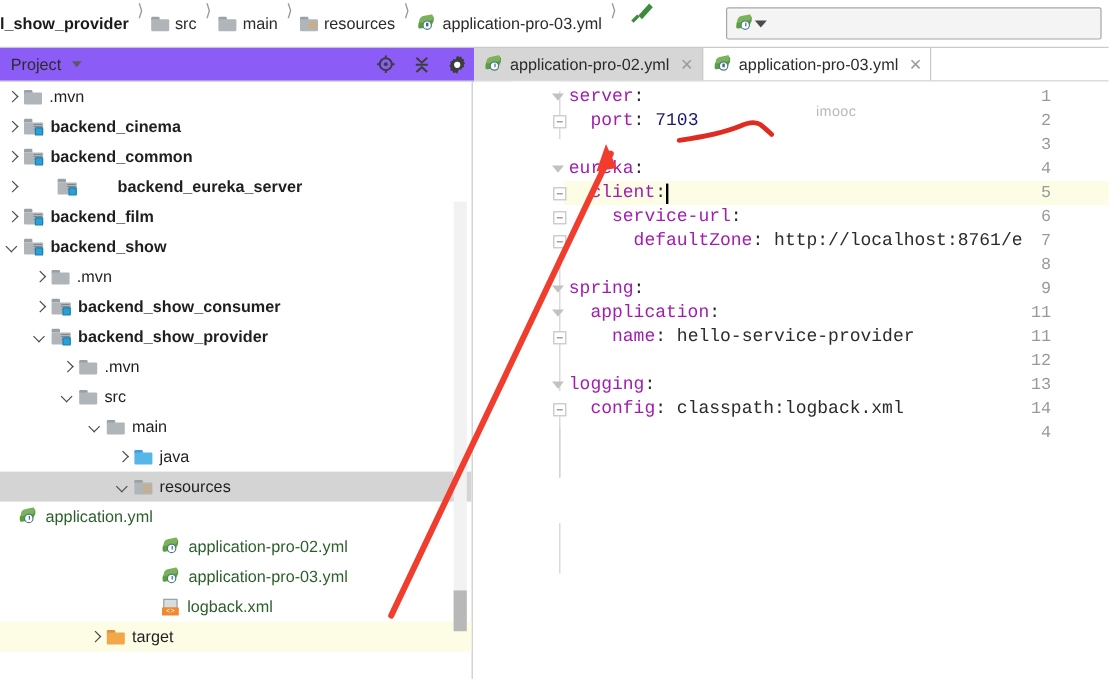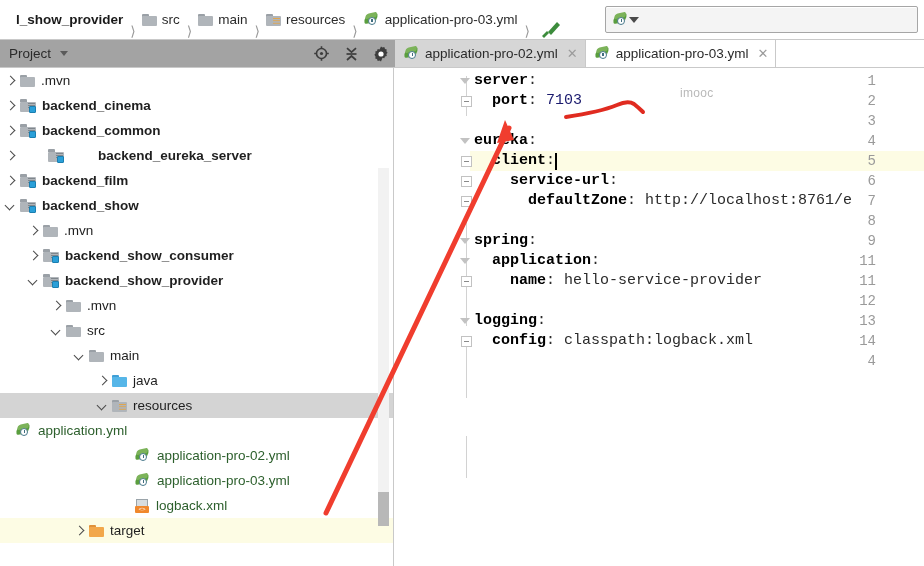--- a/index.html
+++ b/index.html
@@ -13,21 +13,21 @@
 
   #app { position: relative; width: 924px; height: 566px; background:#fff; }
 
   
   .navbar {
     position:absolute; left:0; top:0; width:924px; height:40px;
     background:#ffffff;
     border-bottom:1px solid #c9c9c9;
     display:flex; align-items:center;
   }
-  .crumbs { display:flex; align-items:flex-end; padding-left:16px; height:100%; }
+  .crumbs { display:flex; align-items:flex-start; padding-left:0; height:100%; }
   .crumb { display:flex; align-items:center; height:100%; }
   .crumb-text {
     font-size:13.5px; color:#2b2b2b; white-space:nowrap;
   }
   .crumb.bold .crumb-text { font-weight:bold; color:#1a1a1a; }
   .crumb-sep {
     color:#9a9a9a; font-size:14px; margin:0 6px 0 7px;
     font-family:"Liberation Sans", sans-serif;
   }
   .crumb-ico { margin-right:5px; display:flex; align-items:center; }
@@ -118,21 +118,21 @@
     box-shadow: inset 0 1px 0 #ffffff;
   }
   .runconfig .name {
     font-size:14px; color:#2b2b2b; margin-left:7px; white-space:nowrap; flex:1;
   }
   .chev { width:0;height:0;border-left:5px solid transparent;border-right:5px solid transparent;border-top:6px solid #4a4a4a; }
 
   
   .panelhead {
     position:absolute; left:0; top:40px; width:426px; height:28px;
-    background:#a3a3a3; border-bottom:1px solid #c9c9c9;
+    background:#8b5cf6; border-bottom:1px solid #c9c9c9;
     display:flex; align-items:center;
   }
   .panelhead .title { font-size:13.5px; color:#2b2b2b; margin-left:9px; }
   .panelhead .tri {
     width:0;height:0;border-left:4.5px solid transparent;border-right:4.5px solid transparent;
     border-top:5px solid #5a5a5a; margin-left:9px;
   }
   .ptools { margin-left:auto; display:flex; align-items:center; gap:0px; }
   .ptool {
     width:30px; height:26px; display:flex; align-items:center; justify-content:center;
@@ -220,21 +220,21 @@
     border-left:5px solid transparent;border-right:5px solid transparent;
     border-top:6px solid #c2c2c2;
   }
 
   .codearea { position:absolute; left:79px; top:0; width:450px; height:100%; }
   .cline {
     position:absolute; left:0; height:20px; line-height:20px;
     font-family:"Liberation Mono", monospace; font-size:15px;
     white-space:pre; color:#2b2b2b;
   }
-  .k   { color:#000000; font-weight:bold; }   
+  .k   { color:#a21caf; font-weight:normal; }   
   .p   { color:#2b2b2b; }                      
   .num { color:#1a1a6e; }                      
   .val { color:#2b2b2b; }                      
   .caretline {
     position:absolute; left:0; width:529px; height:20px; background:#fdfce4;
   }
   .caret {
     position:absolute; width:1.6px; height:17px; background:#000;
   }
 

